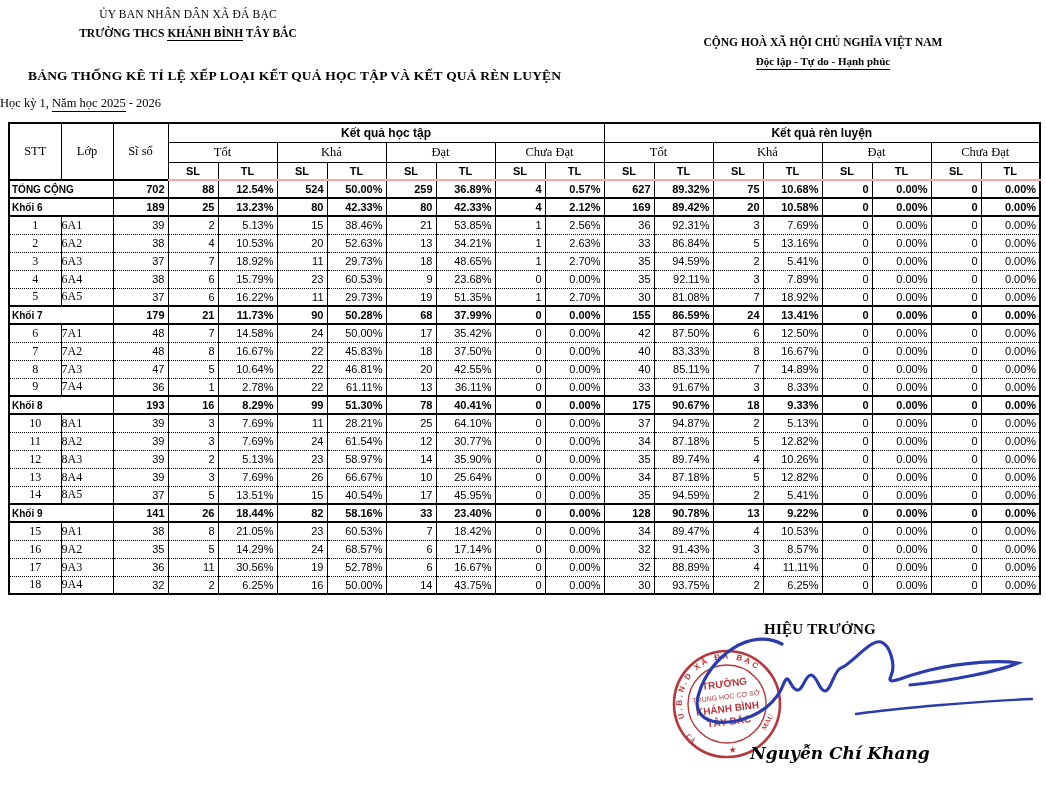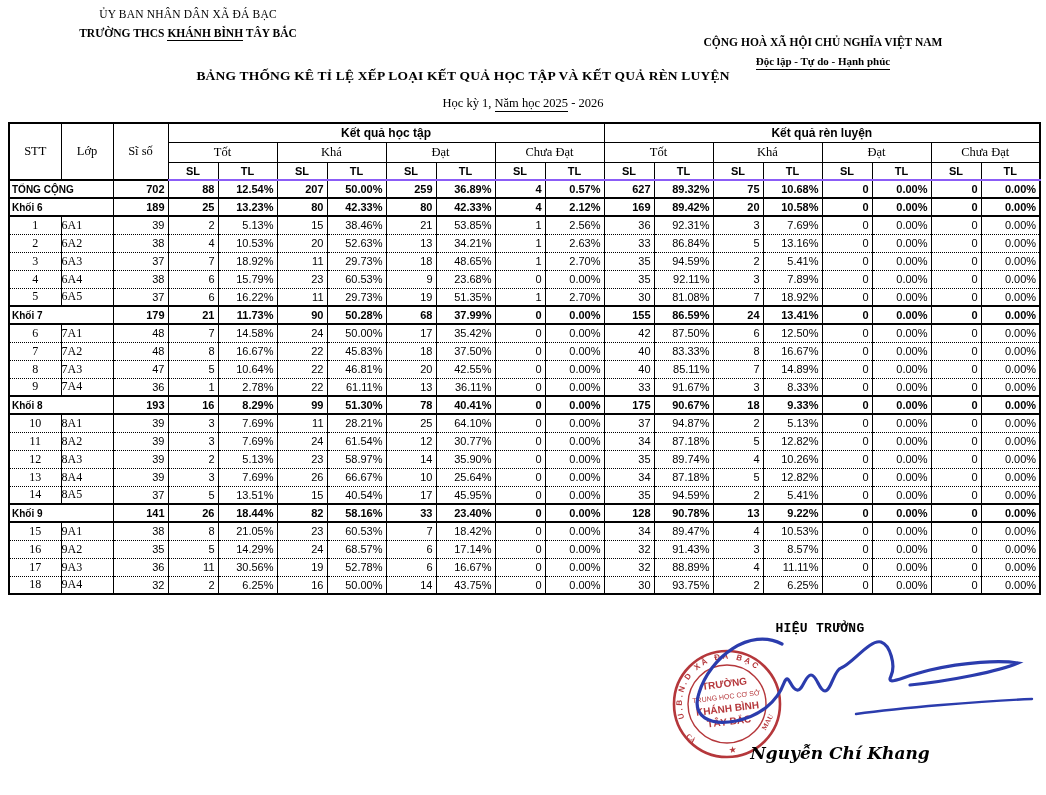--- a/index.html
+++ b/index.html
@@ -13,49 +13,49 @@
 
   
   .h-left { left:26px; top:8px; width:324px; text-align:center; }
   .h-left .l1 { font-size:11.5px; letter-spacing:.2px; }
   .h-left .l2 { font-size:11.5px; font-weight:bold; margin-top:7px; }
   .h-right { left:628px; top:8px; width:390px; text-align:center; }
   .h-right .l1 { font-size:11.5px; font-weight:bold;margin-top:28px; }
   .h-right .l2 { font-size:11px; font-weight:bold; margin-top:7px; display:inline-block;
                  border-bottom:1.5px solid #000; padding-bottom:2px; }
   .u { border-bottom:1.5px solid #000; padding-bottom:1px; }
-  .doc-title { left:0; top:68px; width:926px; text-align:center;
-               font-size:13.5px; font-weight:bold; letter-spacing:.2px; }
-  .doc-subtitle { left:0; top:96px; width:1046px; text-align:center; font-size:12.5px; }
+  .doc-title { left:0; top:68px; width:926px; text-align:left;
+               font-size:13.5px; font-weight:bold; letter-spacing:.2px;padding-left:28px; }
+  .doc-subtitle { left:0; top:96px; width:1046px; font-size:12.5px; }
 
   
   .table-wrap { left:8px; top:122px; }
   table { border-collapse:collapse; table-layout:fixed; width:1030px;
           border:2px solid #000; }
   th, td { border:1px solid #000; overflow:hidden; white-space:nowrap; padding:0; }
   thead th { text-align:center; vertical-align:middle; }
   thead tr:first-child th { height:19px; }
   .hg { font-family:"Liberation Sans", sans-serif; font-size:12px; font-weight:bold;text-align:center; }
   .hs { font-family:"Liberation Serif", serif; font-size:12.5px; font-weight:normal; height:20px; }
   .hm { font-family:"Liberation Sans", sans-serif; font-size:11px; font-weight:bold; height:18px; }
-  thead tr:last-child th { border-bottom:2px solid #8b5cf6; }
+  thead tr:last-child th { border-bottom:2px solid #fca5a5; }
 
   tbody td { height:18px; font-size:11px; border-top:0; border-bottom:0; vertical-align:middle; }
   .cell-num { font-family:"Liberation Sans", sans-serif; text-align:right; padding-right:3px; }
   .cell-stt { font-family:"Liberation Serif", serif; font-size:12px; text-align:center; }
   .cell-class { font-family:"Liberation Serif", serif; font-size:12px; text-align:left; padding-left:0; }
   tr.total td, tr.group td { font-family:"Liberation Sans", sans-serif; font-weight:bold;
     border-top:2px solid #000; border-bottom:2px solid #000; }
   tr.total .cell-label, tr.group .cell-label { text-align:left; padding-left:2px; font-size:10px; }
   tr.dot td { border-top:1px dotted #000; }
 
   
   .footer { left:620px; top:613px; width:426px; height:182px; }
   .sig-title { position:absolute; left:110px; top:8px; width:180px; text-align:center;
-               font-size:13px; font-weight:bold; letter-spacing:.3px;font-family:Liberation Mono, monospace; }
+               font-size:15px; font-weight:bold; letter-spacing:.3px; }
   .sig-art { position:absolute; left:0; top:0; width:426px; height:182px; }
   .signer-name { position:absolute; left:95px; top:130px; width:250px; text-align:center;
                  font-family:"DejaVu Serif", serif; font-style:italic; font-weight:bold;
                  font-size:17px; }
 </style>
 </head>
 <body>
 
 <div class="abs h-left">
   <div class="l1">ỦY BAN NHÂN DÂN XÃ ĐÁ BẠC</div>
@@ -130,21 +130,21 @@
           <th class="hm">SL</th>
           <th class="hm">TL</th>
         </tr>
   </thead>
   <tbody id="table-body">
         <tr class="total">
           <td class="cell-label" colspan="2">TỔNG CỘNG</td>
           <td class="cell-num">702</td>
           <td class="cell-num">88</td>
           <td class="cell-num">12.54%</td>
-          <td class="cell-num">207</td>
+          <td class="cell-num">524</td>
           <td class="cell-num">50.00%</td>
           <td class="cell-num">259</td>
           <td class="cell-num">36.89%</td>
           <td class="cell-num">4</td>
           <td class="cell-num">0.57%</td>
           <td class="cell-num">627</td>
           <td class="cell-num">89.32%</td>
           <td class="cell-num">75</td>
           <td class="cell-num">10.68%</td>
           <td class="cell-num">0</td>

